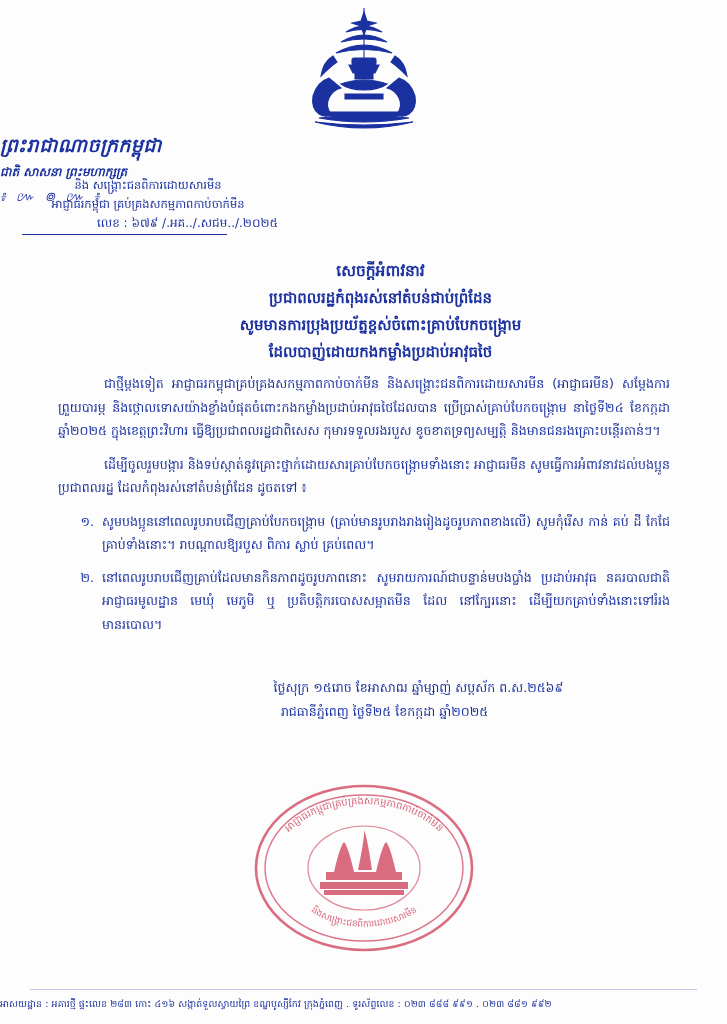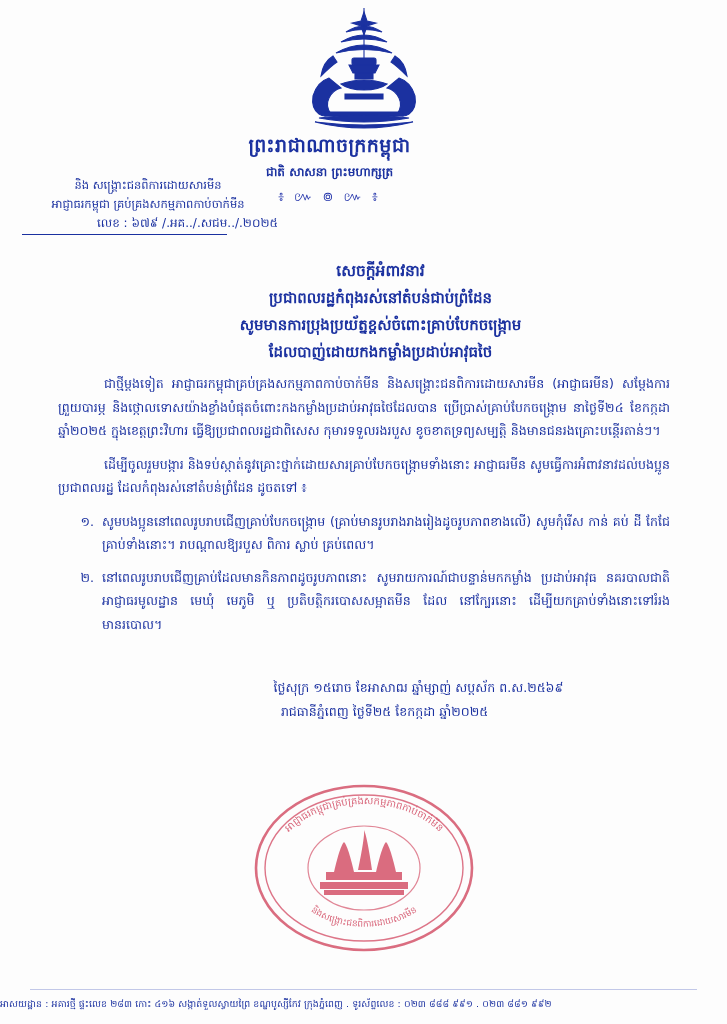--- a/index.html
+++ b/index.html
@@ -36,22 +36,22 @@
     margin: 0 auto;
     display: block;
   }
 
   
   .royal {
     position: absolute;
     top: 132px;
     left: 0;
     width: 659px;
-    text-align: center;
-    color: #1b31a0;
+    color: #1b31a0;
+    font-style: italic;
   }
   .royal .l1 {
     font-size: 19px;
     font-weight: bold;
     letter-spacing: 0.5px;
     line-height: 26px;
   }
   .royal .l2 {
     font-size: 12px;
     font-weight: bold;
@@ -248,21 +248,21 @@
     <p class="indent">ជាថ្មីម្តងទៀត  អាជ្ញាធរកម្ពុជាគ្រប់គ្រងសកម្មភាពកាប់ចាក់មីន  និងសង្គ្រោះជនពិការដោយសារមីន (អាជ្ញាធរមីន)  សម្តែងការព្រួយបារម្ភ  និងថ្កោលទោសយ៉ាងខ្លាំងបំផុតចំពោះកងកម្លាំងប្រដាប់អាវុធថៃដែលបាន ប្រើប្រាស់គ្រាប់បែកចង្រ្កោម  នាថ្ងៃទី២៤  ខែកក្កដា  ឆ្នាំ២០២៥  ក្នុងខេត្តព្រះវិហារ  ធ្វើឱ្យប្រជាពលរដ្ឋជាពិសេស កុមារទទួលរងរបួស ខូចខាតទ្រព្យសម្បត្តិ និងមានជនរងគ្រោះបន្តើរតាន់ៗ។</p>
     <p class="indent">ដើម្បីចូលរួមបង្ការ  និងទប់ស្កាត់នូវគ្រោះថ្នាក់ដោយសារគ្រាប់បែកចង្រ្កោមទាំងនោះ  អាជ្ញាធរមីន សូមធ្វើការអំពាវនាវដល់បងប្អូនប្រជាពលរដ្ឋ ដែលកំពុងរស់នៅតំបន់ព្រំដែន ដូចតទៅ ៖</p>
 
     <ul class="numlist">
       <li>
         <span class="n">១.</span>
         <span class="txt">សូមបងប្អូននៅពេលរូបរាបជើញគ្រាប់បែកចង្រ្កោម    (គ្រាប់មានរូបរាងរាងរៀងដូចរូបភាពខាងលើ) សូមកុំរើស កាន់ គប់ ដី កែជែ គ្រាប់ទាំងនោះ។ រាបណ្តាលឱ្យរបួស ពិការ ស្លាប់ គ្រប់ពេល។</span>
       </li>
       <li>
         <span class="n">២.</span>
-        <span class="txt">នៅពេលរូបរាបជើញគ្រាប់ដែលមានកិនភាពដូចរូបភាពនោះ    សូមរាយការណ៍ជាបន្ទាន់មកកម្លាំង ប្រដាប់អាវុធ នគរបាលជាតិ អាជ្ញាធរមូលដ្ឋាន មេឃុំ មេភូមិ ឬ ប្រតិបត្តិករបោសសម្អាតមីន ដែល នៅក្បែរនោះ ដើម្បីយកគ្រាប់ទាំងនោះទៅរំរងមានរបោល។</span>
+        <span class="txt">នៅពេលរូបរាបជើញគ្រាប់ដែលមានកិនភាពដូចរូបភាពនោះ    សូមរាយការណ៍ជាបន្ទាន់មបងប្លាំង ប្រដាប់អាវុធ នគរបាលជាតិ អាជ្ញាធរមូលដ្ឋាន មេឃុំ មេភូមិ ឬ ប្រតិបត្តិករបោសសម្អាតមីន ដែល នៅក្បែរនោះ ដើម្បីយកគ្រាប់ទាំងនោះទៅរំរងមានរបោល។</span>
       </li>
     </ul>
   </div>
 
   <div class="dateblock">
     <div class="d1">ថ្ងៃសុក្រ ១៥រោច ខែអាសាឍ ឆ្នាំម្សាញ់ សប្តស័ក ព.ស.២៥៦៩</div>
     <div class="d2">រាជធានីភ្នំពេញ ថ្ងៃទី២៥ ខែកក្កដា ឆ្នាំ២០២៥</div>
   </div>
 
   <div class="seal">

